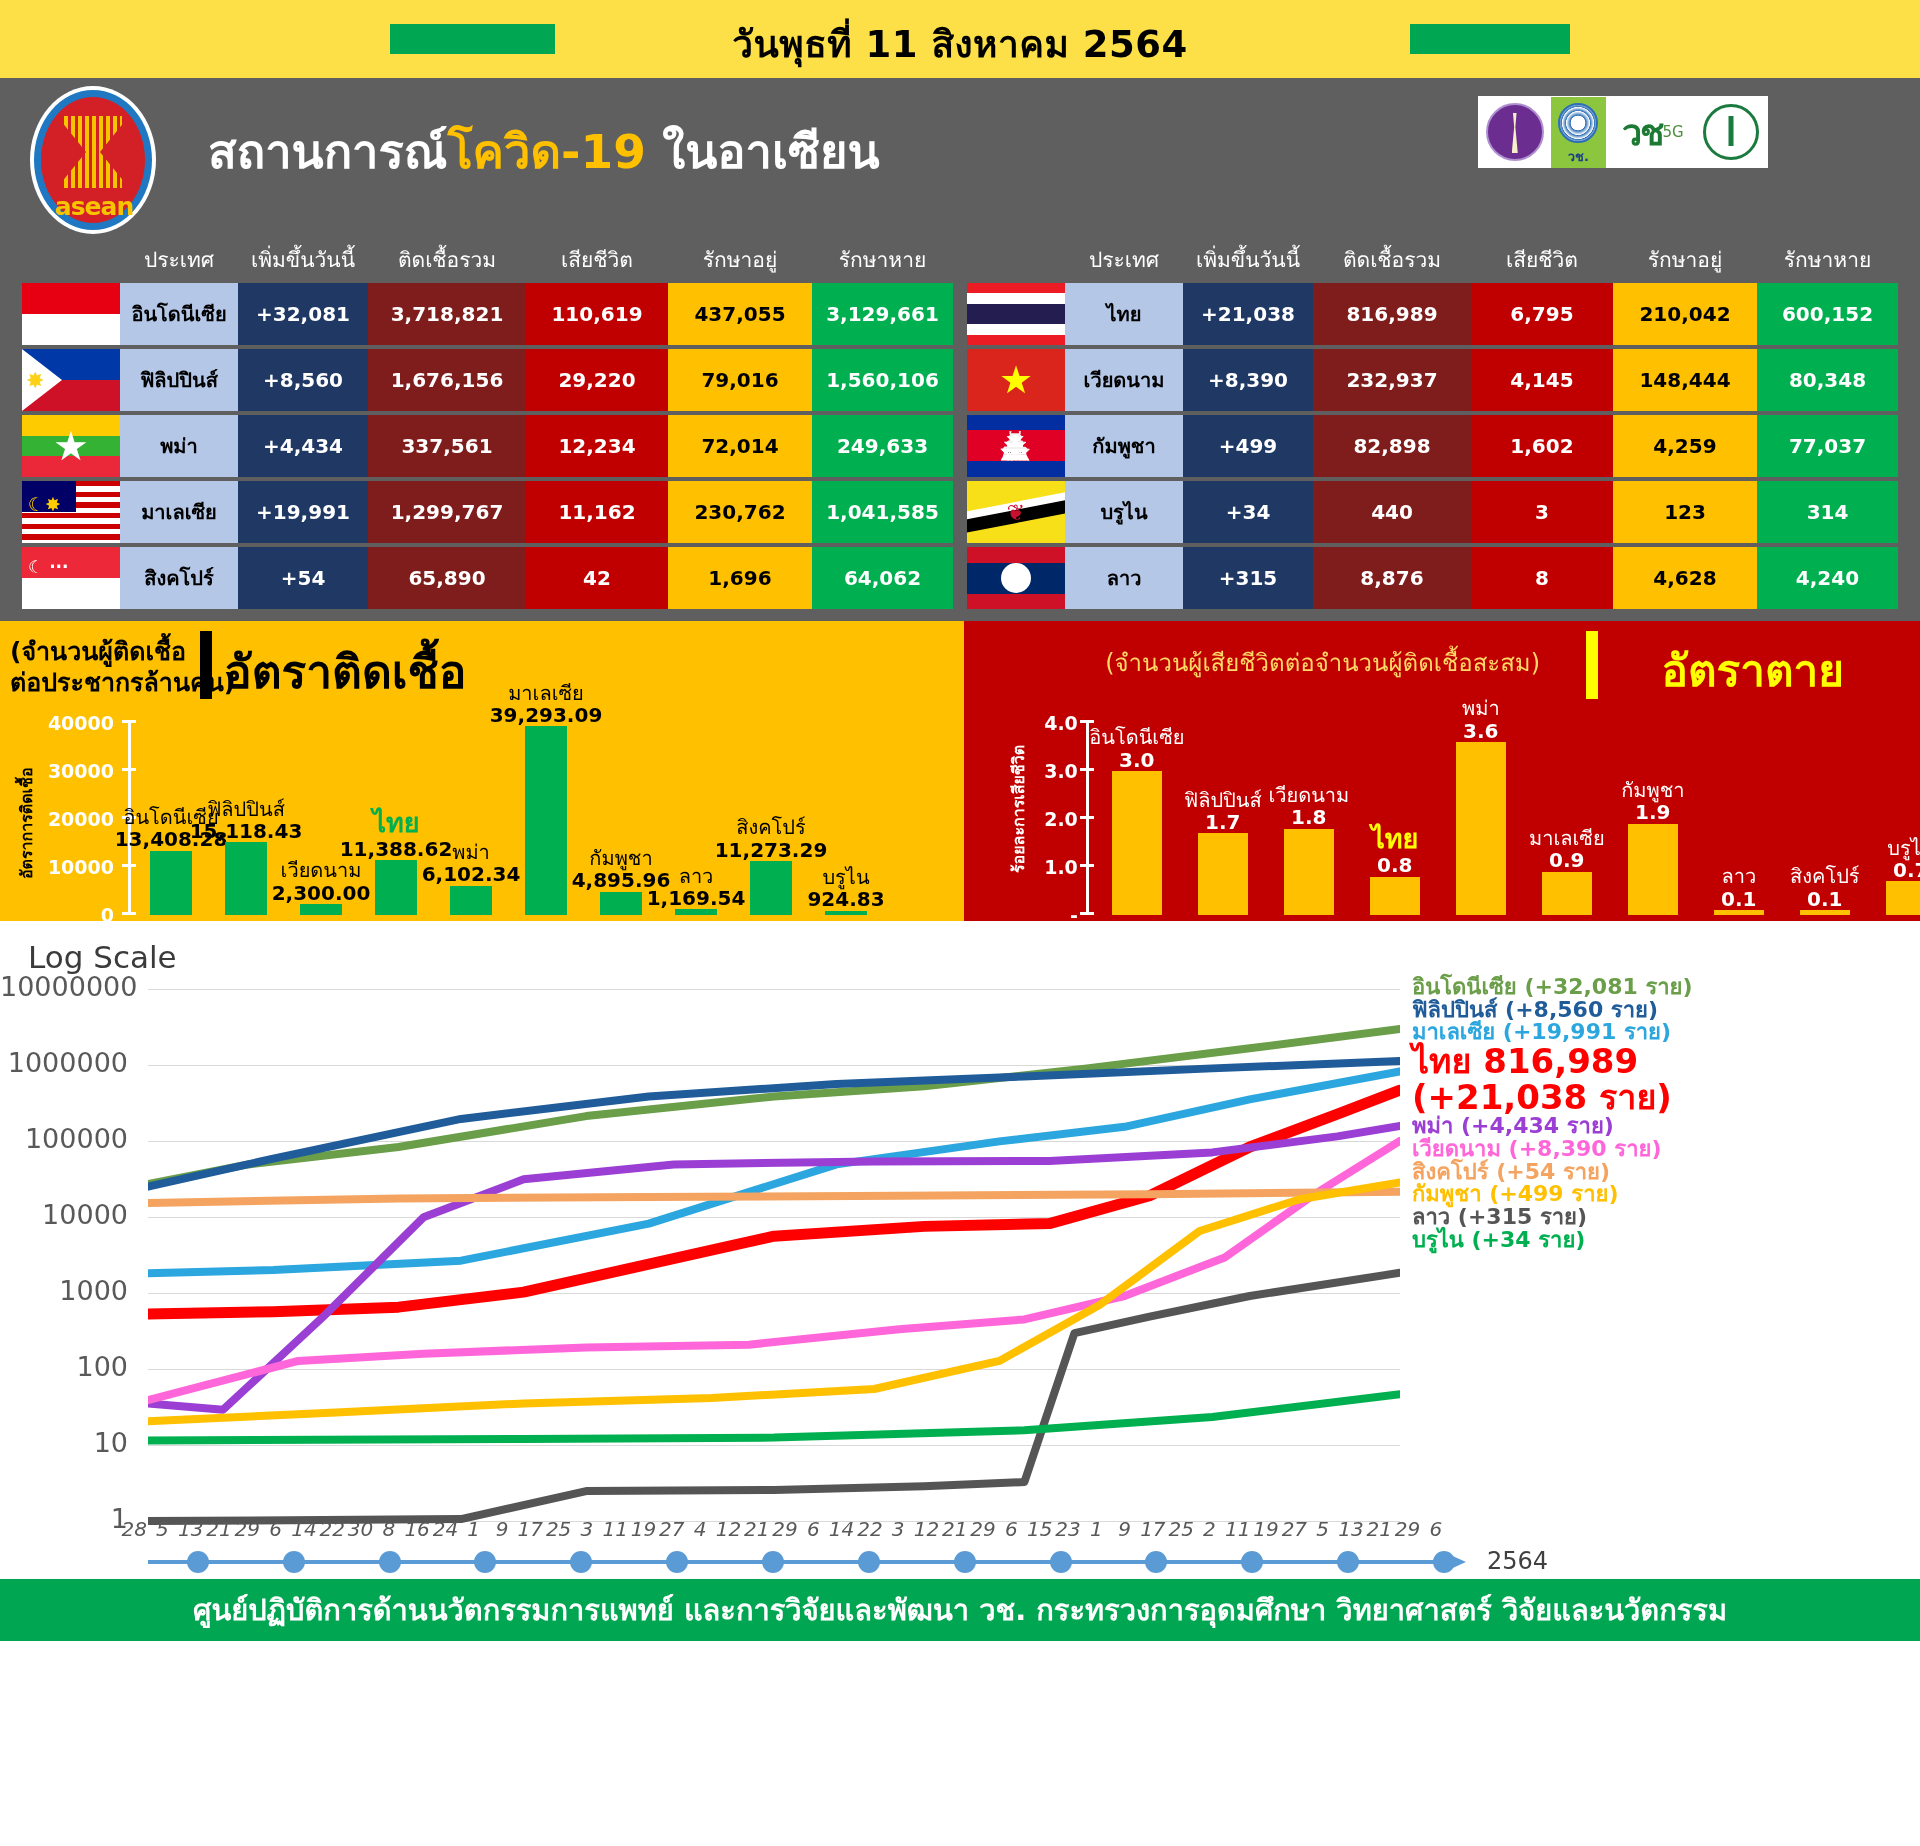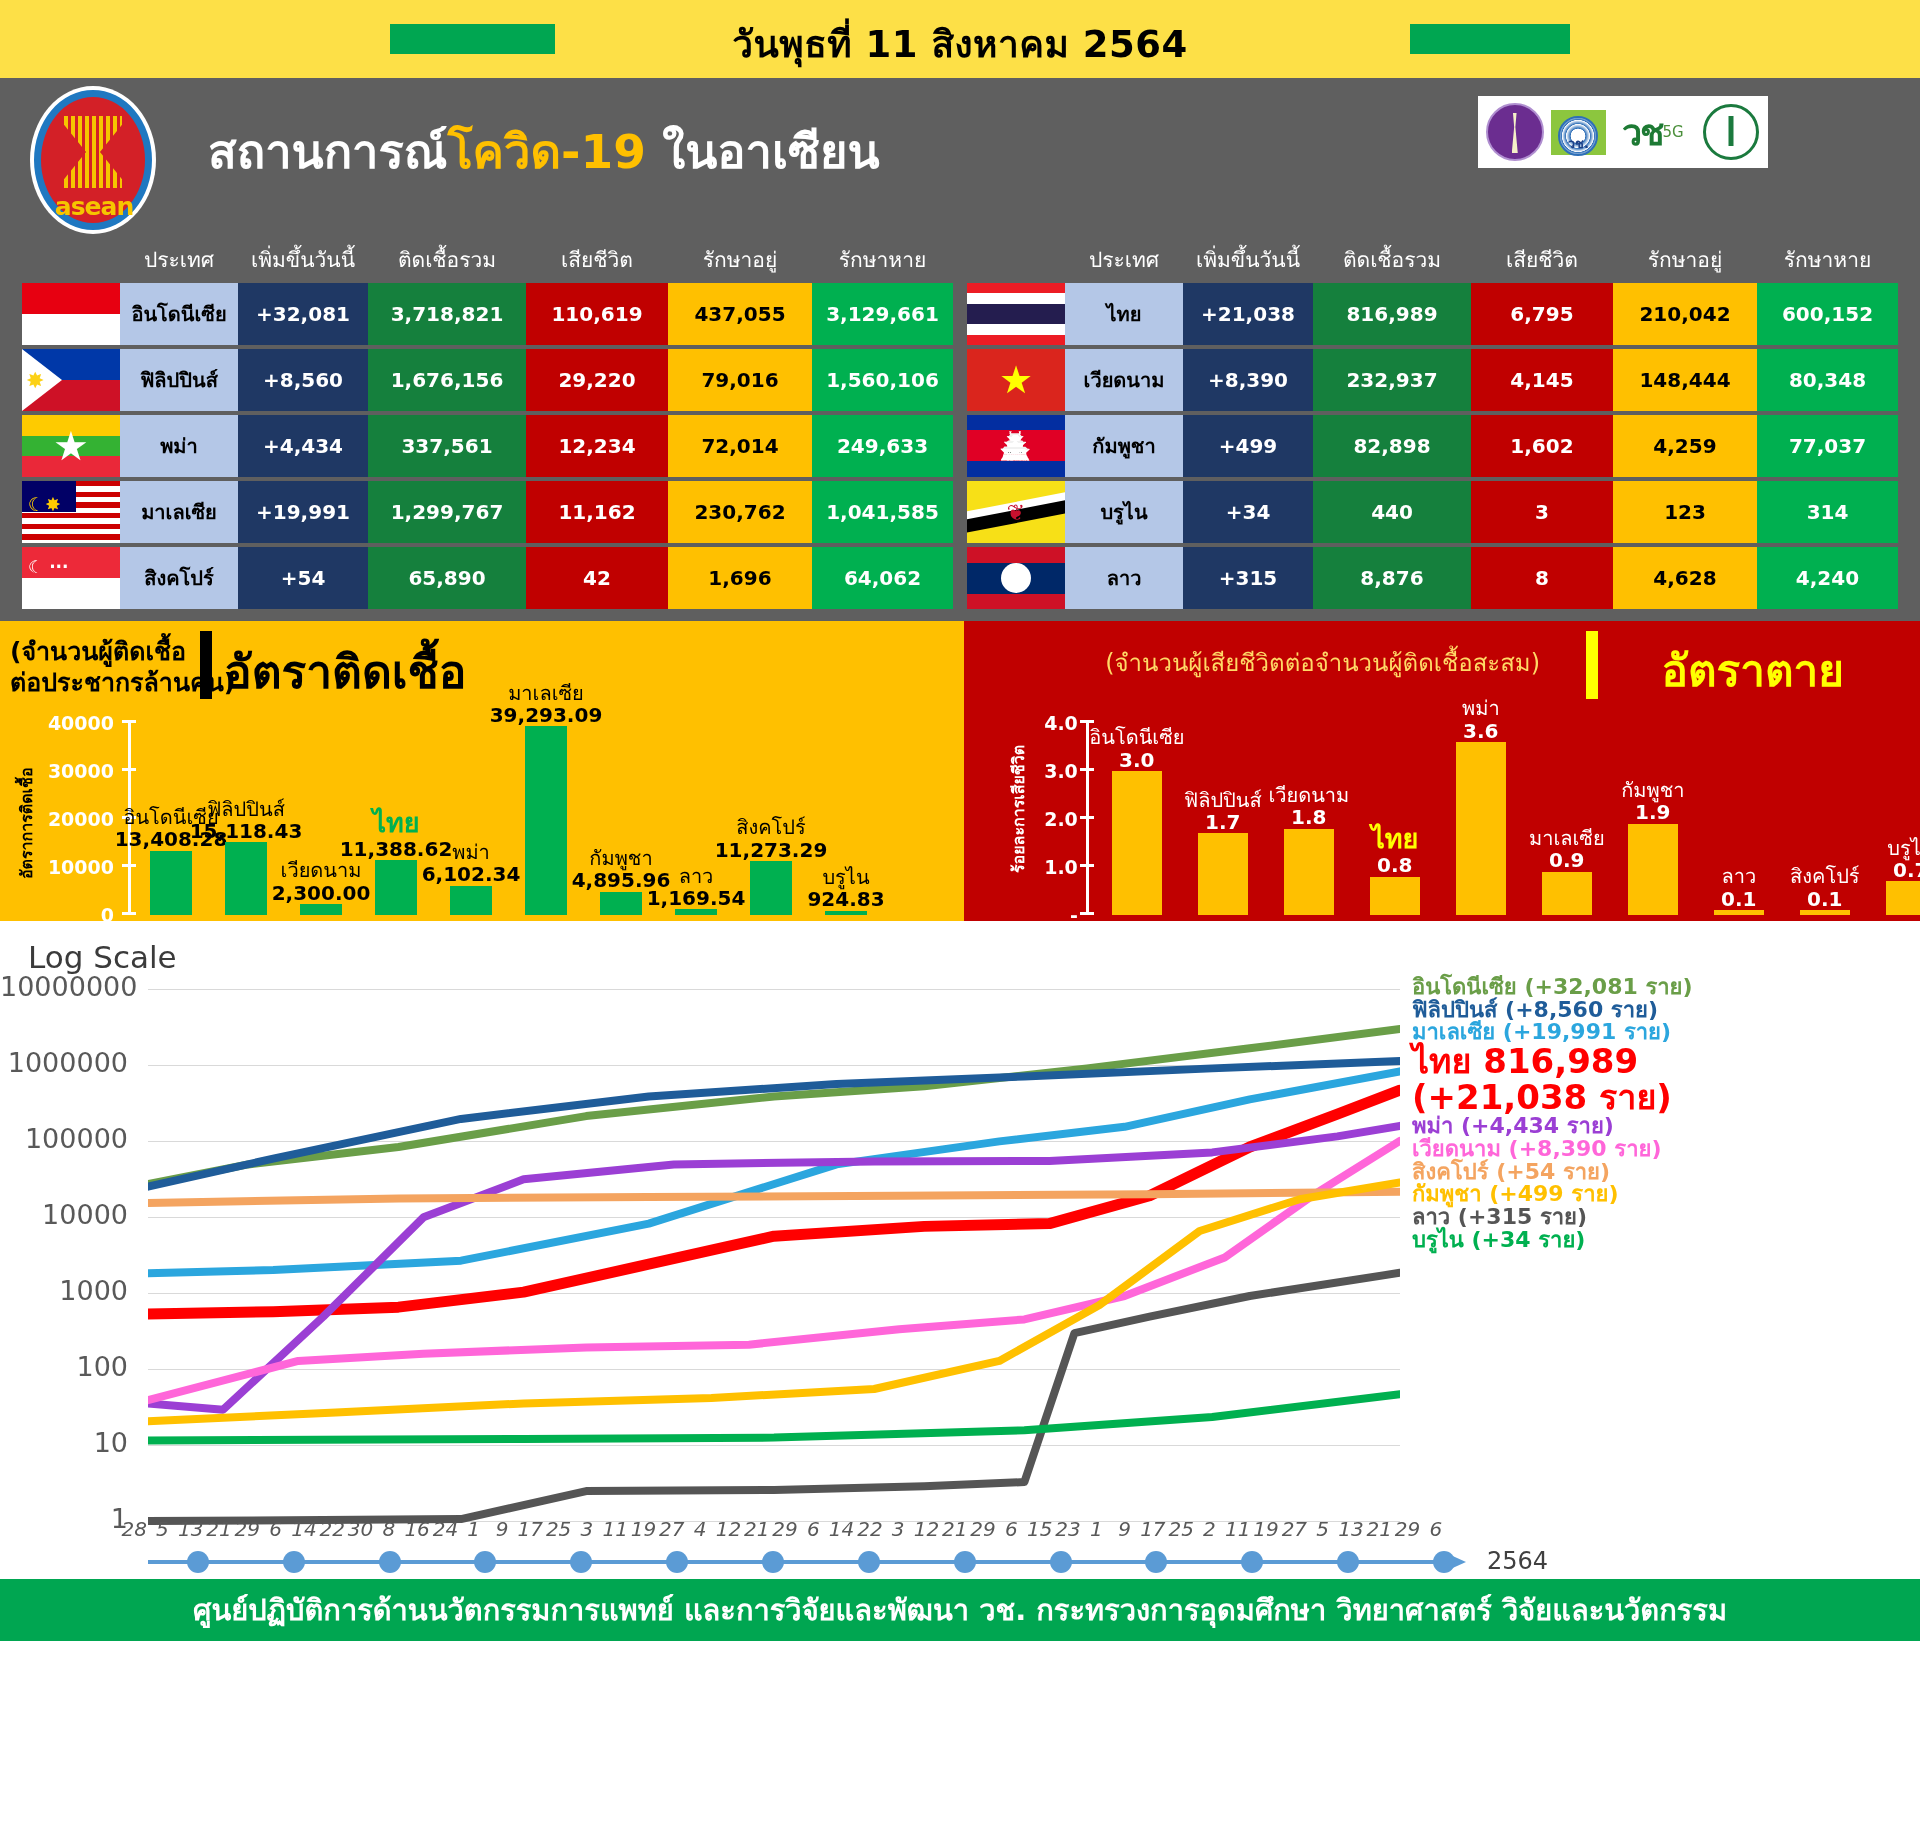--- a/index.html
+++ b/index.html
@@ -57,21 +57,21 @@
   .logo-mahidol { width: 64px; }
   .logo-mahidol .circ {
     width: 58px; height: 58px; border-radius: 50%; background: #6b2d90;
     border: 2px solid #b08fd0; position: relative;
   }
   .logo-mahidol .circ::after{
     content:""; position:absolute; left:50%; top:8px; transform:translateX(-50%);
     width:6px; height:40px; background:#f5f0c8;
     clip-path: polygon(20% 0,80% 0,60% 35%,100% 100%,0 100%,40% 35%);
   }
-  .logo-nrct { width: 56px; background: #8cc63e; height: 45px; position: relative; }
+  .logo-nrct { width: 56px; background: #8cc63e; height: 71px; position: relative; }
   .logo-nrct .wheel {
     position: absolute; left: 50%; top: 6px; transform: translateX(-50%);
     width: 40px; height: 40px; border-radius: 50%;
     background: radial-gradient(circle, #ffffff 28%, #2e6fb8 30%, #ffffff 46%, #2e6fb8 48%, #ffffff 62%, #2e6fb8 64%, #ffffff 78%);
     border: 2px solid #2e6fb8;
   }
   .logo-nrct .lbl {
     position: absolute; bottom: 1px; left: 0; width: 100%; text-align: center;
     font-size: 13px; font-weight: bold; color: #1b3f86;
   }
@@ -106,21 +106,21 @@
   .c-act  { width: 144px; flex: none; }
   .c-rec  { flex: 1 1 0; min-width: 120px; }
 
   .trow { display: flex; height: 62px; margin-top: 4px; }
   .trow > div {
     display: flex; align-items: center; justify-content: center;
     font-size: 20px; font-weight: bold; color: #ffffff;
   }
   .cell-name { background: #b4c7e7; color: #000 !important; font-weight: normal; font-size: 21px; }
   .cell-new  { background: #1f3864; }
-  .cell-tot  { background: #15803d; }
+  .cell-tot  { background: #7f1d1d; }
   .cell-die  { background: #c00000; }
   .cell-act  { background: #ffc000; color: #000 !important; }
   .cell-rec  { background: #00b050; }
   .cell-flag { padding: 0; overflow: hidden; }
   .flag { width: 100%; height: 100%; position: relative; }
 
   
   .f-id  { background: linear-gradient(#e70011 50%, #ffffff 50%); }
   .f-th  { background: linear-gradient(#ec1c24 0 16.6%, #ffffff 16.6% 33.3%, #241d4f 33.3% 66.6%, #ffffff 66.6% 83.3%, #ec1c24 83.3% 100%); }
   .f-ph  { background: linear-gradient(#0038a8 50%, #ce1126 50%); }

